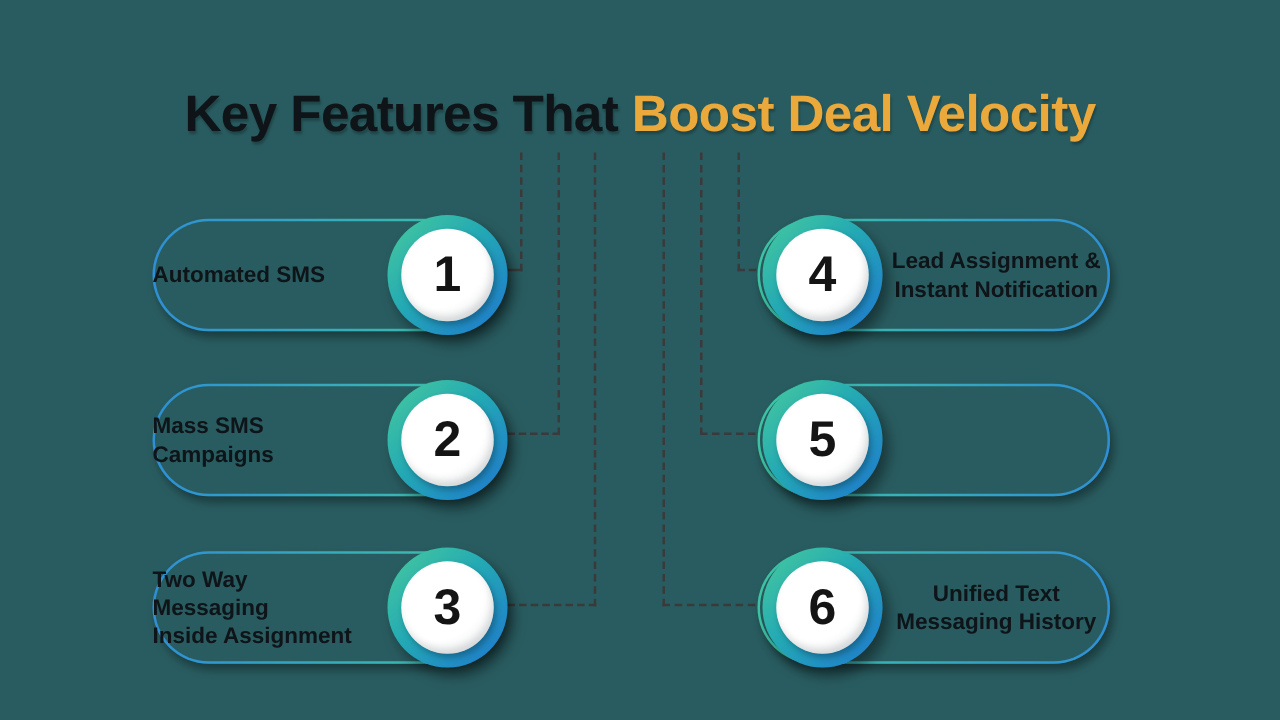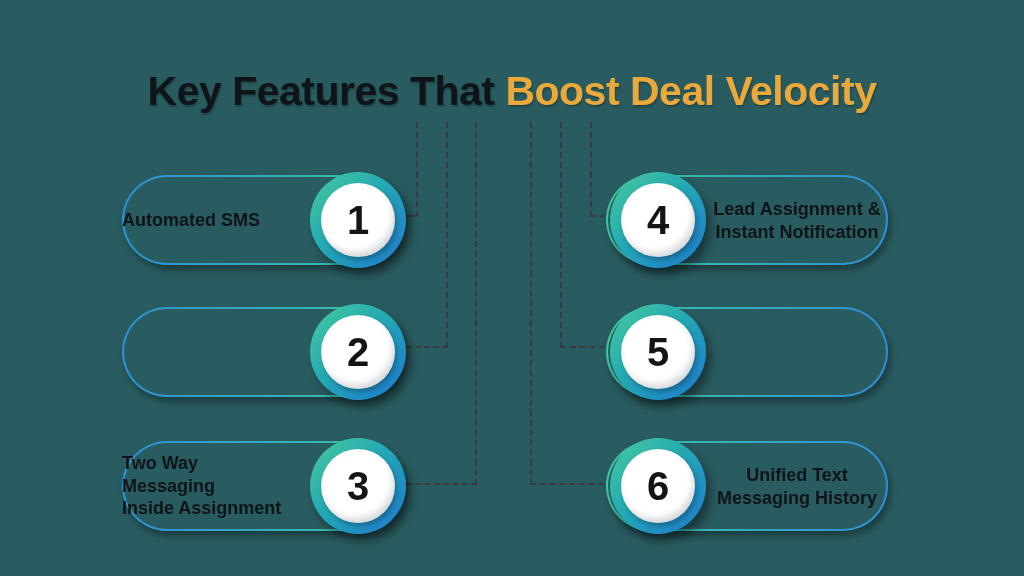--- a/index.html
+++ b/index.html
@@ -62,20 +62,22 @@
   <div class="pill left-side" style="top:175px;">
     <div class="pill-inner"></div>
     <div class="pill-label">Automated SMS</div>
     <div class="badge">
       <div class="badge-inner">1</div>
     </div>
   </div>
 
   <div class="pill left-side" style="top:307px;">
     <div class="pill-inner"></div>
+    <div class="pill-label">Mass SMS
+Campaigns</div>
     <div class="badge">
       <div class="badge-inner">2</div>
     </div>
   </div>
 
   <div class="pill left-side" style="top:441px;">
     <div class="pill-inner"></div>
     <div class="pill-label">Two Way
 Messaging
 Inside Assignment</div>

